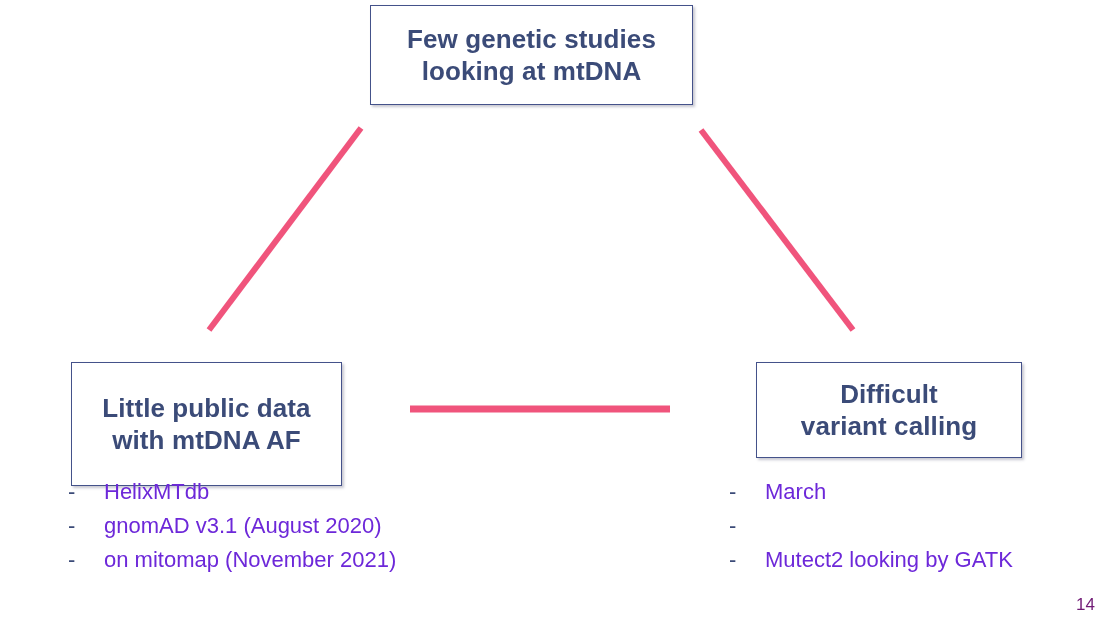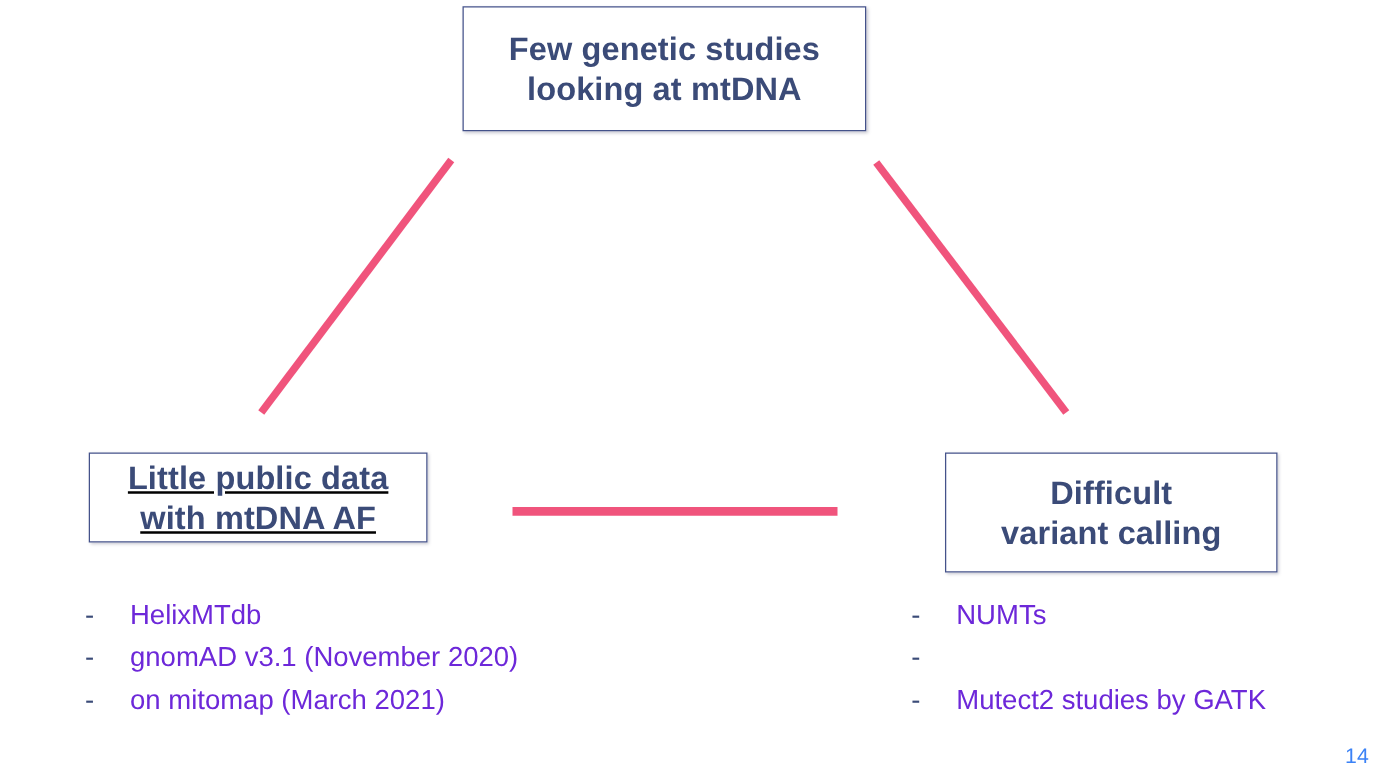--- a/index.html
+++ b/index.html
@@ -56,22 +56,21 @@
   #box-top {
     left: 370px;
     top: 5px;
     width: 323px;
     height: 100px;
   }
   #box-left {
     left: 71px;
     top: 362px;
     width: 271px;
-    height: 72px;
-    text-decoration: underline;
+    height: 124px;
   }
   #box-right {
     left: 756px;
     top: 362px;
     width: 266px;
     height: 96px;
   }
 
   
   .bullet-list {
@@ -98,21 +97,21 @@
     color: #6d28d9;
     font-size: 22px;
     white-space: nowrap;
   }
 
   
   #page-number {
     position: absolute;
     right: 14px;
     bottom: 6px;
-    color: #3b82f6;
+    color: #701a75;
     font-size: 17px;
     font-family: "Liberation Sans", sans-serif;
   }
 </style>
 </head>
 <body>
 
 <div id="slide">
 
   <svg id="connectors" viewBox="0 0 1109 621" width="1109" height="621" xmlns="http://www.w3.org/2000/svg">
@@ -136,37 +135,37 @@
 variant calling</div>
   </div>
 
   <div class="bullet-list" id="bullets-left">
     <div class="bullet-row">
       <span class="bullet-dash">-</span>
       <span class="bullet-text">HelixMTdb</span>
     </div>
     <div class="bullet-row">
       <span class="bullet-dash">-</span>
-      <span class="bullet-text">gnomAD v3.1 (November 2020)</span>
+      <span class="bullet-text">gnomAD v3.1 (August 2020)</span>
     </div>
     <div class="bullet-row">
       <span class="bullet-dash">-</span>
-      <span class="bullet-text">on mitomap (March 2021)</span>
+      <span class="bullet-text">on mitomap (November 2021)</span>
     </div>
   </div>
 
   <div class="bullet-list" id="bullets-right">
     <div class="bullet-row">
       <span class="bullet-dash">-</span>
-      <span class="bullet-text">NUMTs</span>
+      <span class="bullet-text">March</span>
     </div>
     <div class="bullet-row">
       <span class="bullet-dash">-</span>
     </div>
     <div class="bullet-row">
       <span class="bullet-dash">-</span>
-      <span class="bullet-text">Mutect2 studies by GATK</span>
+      <span class="bullet-text">Mutect2 looking by GATK</span>
     </div>
   </div>
 
   <div id="page-number">14</div>
 
 </div>
 
 </body></html>

